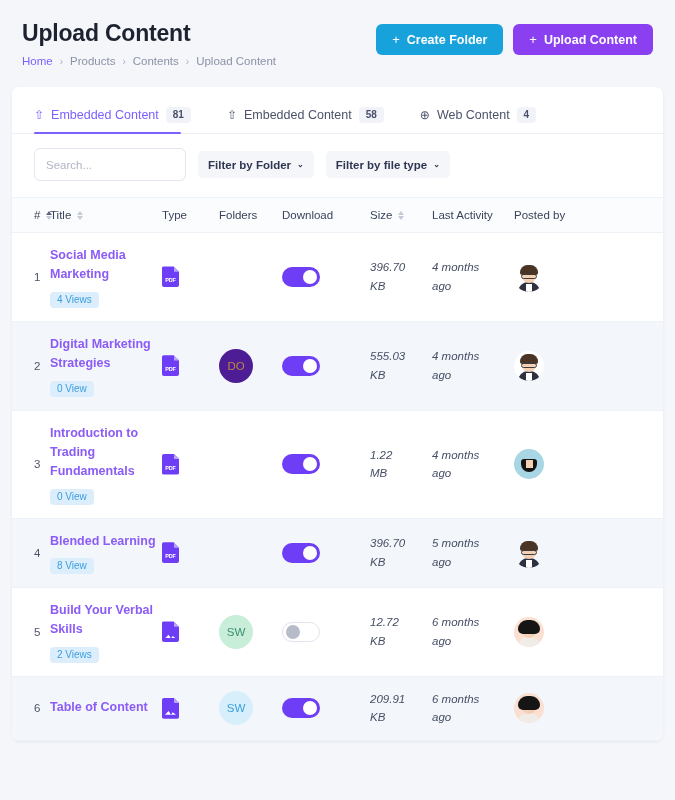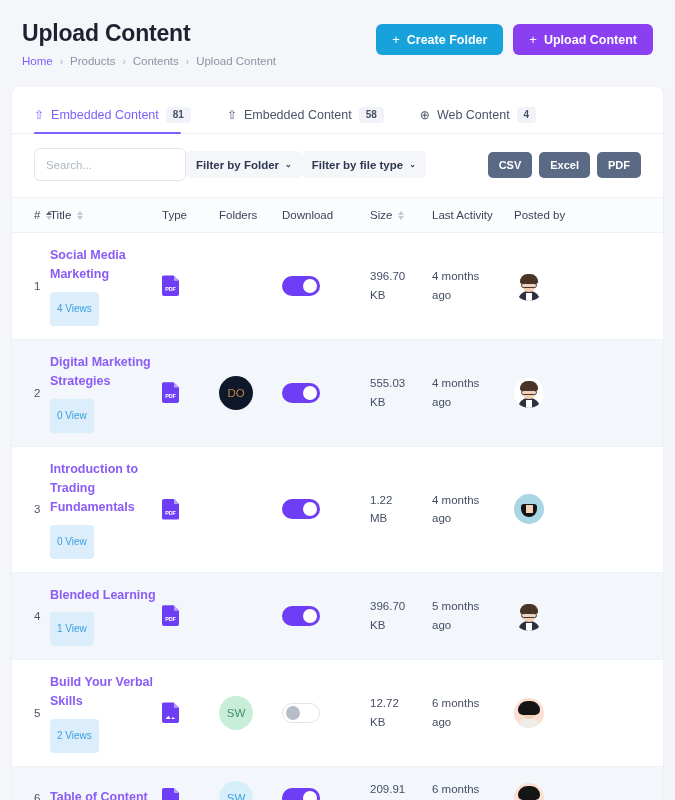--- a/index.html
+++ b/index.html
@@ -36,21 +36,21 @@
          font-size: 12.5px; color: #4a5369; cursor: pointer; position: relative; }
   .tab.active { color: #7b61ff; }
   .tab.active::after { content: ""; position: absolute; left: 0; right: 10px; bottom: -1px;
                        height: 2.5px; background: #7b61ff; border-radius: 2px; }
   .tab .t-icon { font-size: 12px; line-height: 1; }
   .tab .count { background: #f1f3f8; color: #46506a; font-size: 10px; font-weight: bold;
                 border-radius: 4px; padding: 3px 7px; line-height: 1; }
   .tab-row2 { width: 100%; display: flex; }
 
   
-  .filterbar { display: flex; align-items: center; padding: 14px 22px 16px 22px; }
+  .filterbar { display: flex; align-items: center; padding: 14px 22px 16px 22px; gap: 12px; }
   .search-input { width: 152px; height: 33px; border: 1px solid #e2e6ee; border-radius: 6px;
                   padding: 0 11px; font-size: 11.5px; color: #3a4256;
                   font-family: "Liberation Sans", sans-serif; outline: none; background: #fff; }
   .search-input::placeholder { color: #aeb5c5; }
   .filter-pill { background: #f4f6fa; border: none; border-radius: 5px; height: 27px; padding: 0 10px;
                  font-size: 11.5px; font-weight: bold; color: #2e3650; display: flex; align-items: center;
                  gap: 6px; cursor: pointer; font-family: "Liberation Sans", sans-serif; }
   .filter-pill .chev { font-size: 8px; color: #2e3650; }
   .export-grp { margin-left: auto; display: flex; gap: 7px; }
   .exp-btn { background: #5a6a85; border: none; border-radius: 5px; color: #fff; font-size: 11px;
@@ -79,21 +79,21 @@
   .col-act { width: 82px; }
   .col-post { width: auto; }
 
   tbody td { padding: 13px 0; font-size: 11.5px; color: #414a61; vertical-align: middle;
              border-bottom: 1px solid #eef1f6; }
   tbody tr.alt td { background: #f3f6fb; }
   .cell-num { padding-left: 22px !important; color: #4b5468; }
   .row-title { font-size: 12.5px; font-weight: bold; color: #1f2troubleshoot; }
   .row-title { font-size: 12.5px; font-weight: bold; color: #8b5cf6; line-height: 1.55; padding-right: 6px; }
   .views-badge { display: inline-block; margin-top: 7px; background: #dceefb; color: #3b9fe0;
-                 font-size: 10px; border-radius: 4px; padding: 12px 7px; line-height: 1; }
+                 font-size: 10px; border-radius: 4px; padding: 3px 7px; line-height: 1; }
 
   
   .file-ico { width: 17px; height: 21px; position: relative; display: block; }
   .file-ico .body { position: absolute; inset: 0; background: #6d3ef5; border-radius: 2px;
                     clip-path: polygon(0 0, 68% 0, 100% 26%, 100% 100%, 0 100%); }
   .file-ico .fold { position: absolute; right: 0; top: 0; width: 32%; height: 26%;
                     background: #b9a4fb; clip-path: polygon(0 0, 100% 100%, 0 100%); }
   .file-ico .lbl { position: absolute; left: 1px; right: 1px; bottom: 4px; text-align: center;
                    color: #fff; font-size: 5.5px; font-weight: bold; letter-spacing: -0.2px; }
   .file-ico .mount { position: absolute; left: 3px; right: 3px; bottom: 4px; height: 6px;
@@ -104,21 +104,21 @@
                  justify-content: center; font-size: 11.5px; }
 
   
   .toggle { width: 38px; height: 20px; border-radius: 10px; position: relative; cursor: pointer;
             background: #6d3ef5; display: block; }
   .toggle.off { background: #fff; border: 1px solid #e0e4ec; }
   .toggle .knob { position: absolute; top: 3px; left: 21px; width: 14px; height: 14px;
                   border-radius: 50%; background: #fff; }
   .toggle.off .knob { left: 3px; top: 2px; background: #b6bcc8; }
 
-  .size-cell, .act-cell { line-height: 1.6; color: #454e64; }
+  .size-cell, .act-cell { line-height: 1.6; color: #454e64; font-style: italic; }
 
   
   .avatar { width: 30px; height: 30px; border-radius: 50%; position: relative; overflow: hidden; display:block; }
   .avatar.bg-blue { background: #a9d6e4; }
   .avatar.bg-white { background: #fff; }
   .avatar.bg-peach { background: #fbe0d2; }
   .av-hair { position: absolute; left: 6px; top: 3px; width: 18px; height: 10px;
              background: #4a3426; border-radius: 9px 9px 3px 3px; }
   .av-hair.dark { background: #151515; left: 4px; width: 22px; height: 14px; border-radius: 11px 11px 6px 6px; }
   .av-face { position: absolute; left: 8px; top: 7px; width: 14px; height: 14px;
@@ -187,25 +187,20 @@
     <div class="filterbar">
       <input class="search-input" type="text" placeholder="Search..." style="">
       <button class="filter-pill">
         <span>Filter by Folder</span>
         <span class="chev">⌄</span>
       </button>
       <button class="filter-pill">
         <span>Filter by file type</span>
         <span class="chev">⌄</span>
       </button>
-      <div class="export-grp">
-        <button class="exp-btn">CSV</button>
-        <button class="exp-btn">Excel</button>
-        <button class="exp-btn">PDF</button>
-      </div>
     </div>
 
     <table>
       <thead>
         <tr id="headrow">
             <th class="col-num">
               <div class="th-in">
                 <span>#</span>
                 <span class="sorter active">
                   <i class="up"></i>
@@ -291,21 +286,21 @@
             <td class="col-num cell-num">2</td>
             <td class="col-title"><div class="row-title">Digital Marketing Strategies</div><span class="views-badge">0 View</span></td>
             <td class="col-type">
               <span class="file-ico">
                 <span class="body"></span>
                 <span class="fold"></span>
                 <span class="lbl">PDF</span>
               </span>
             </td>
             <td class="col-fold">
-              <span class="folder-chip" style="background:#0f172a;color:#c08540">DO</span>
+              <span class="folder-chip" style="background:#4c1d95;color:#c08540">DO</span>
             </td>
             <td class="col-dl">
               <span class="toggle">
                 <span class="knob"></span>
               </span>
             </td>
             <td class="col-size size-cell"><span>555.03</span><br><span>KB</span></td>
             <td class="col-act act-cell"><span>4 months</span><br><span>ago</span></td>
             <td class="col-post">
               <span class="avatar bg-white">
@@ -337,21 +332,21 @@
             <td class="col-act act-cell"><span>4 months</span><br><span>ago</span></td>
             <td class="col-post">
               <span class="avatar bg-blue">
                 <span class="av-beard"></span>
                 <span class="av-beardface"></span>
               </span>
             </td>
           </tr>
           <tr class="alt">
             <td class="col-num cell-num">4</td>
-            <td class="col-title"><div class="row-title">Blended Learning</div><span class="views-badge">1 View</span></td>
+            <td class="col-title"><div class="row-title">Blended Learning</div><span class="views-badge">8 View</span></td>
             <td class="col-type">
               <span class="file-ico">
                 <span class="body"></span>
                 <span class="fold"></span>
                 <span class="lbl">PDF</span>
               </span>
             </td>
             <td class="col-fold"></td>
             <td class="col-dl">
               <span class="toggle">

